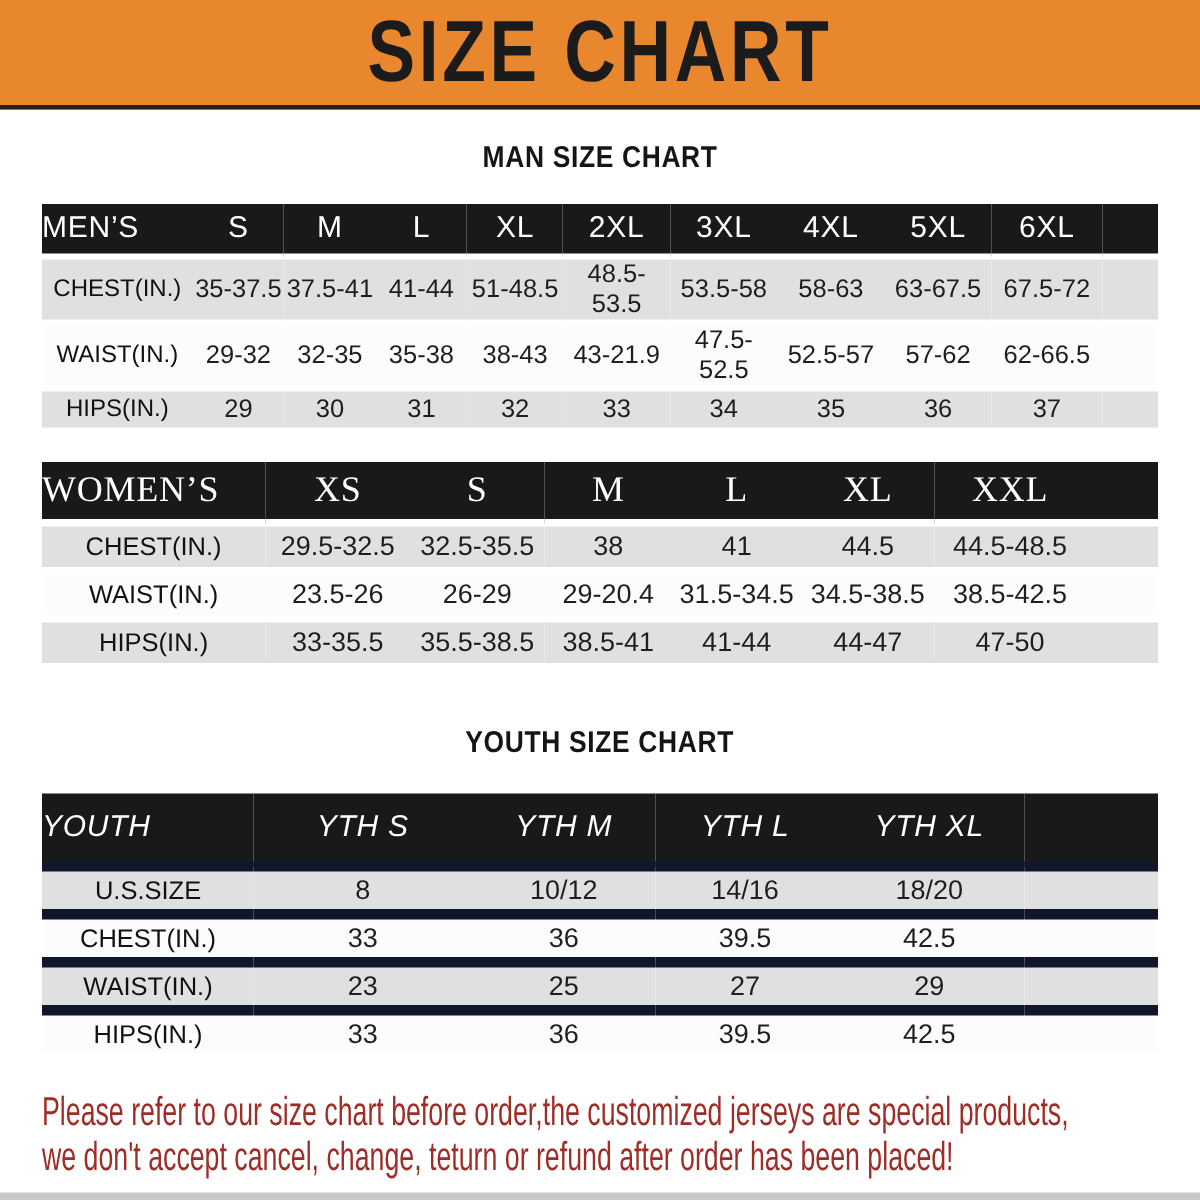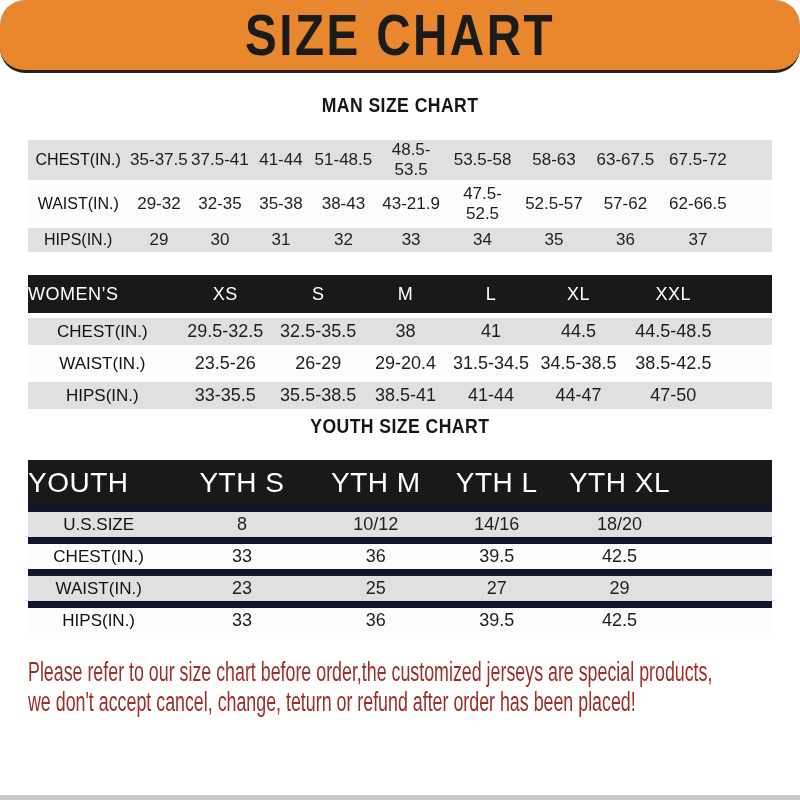--- a/index.html
+++ b/index.html
@@ -9,57 +9,57 @@
     font-family:"Liberation Sans", sans-serif;
     overflow:hidden;
   }
   .page{position:relative;width:800px;height:800px;background:#fff;}
 
   
   .banner{
     height:70px;
     background:var(--banner-bg,#E8872D);
     border-bottom:3px solid #2a211a;
-    display:flex;align-items:center;justify-content:center;border-radius:25px;
+    display:flex;align-items:center;justify-content:center;
   }
   .banner-title{
     font-size:58px;font-weight:bold;letter-spacing:3px;
     color:var(--banner-text,#1B1B1B);
     display:inline-block;transform:scaleX(0.82);transform-origin:center;
     line-height:1;
   }
 
   
   .sec-title{
     text-align:center;height:34px;line-height:34px;
     font-size:20px;font-weight:bold;color:#151515;
   }
   .sec-title .condense{display:inline-block;transform:scaleX(0.88);transform-origin:center;letter-spacing:0.5px;}
   .sec-title.man{margin-top:15px;}
   .sec-title.women{margin-top:12px;}
-  .sec-title.youth{}
+  .sec-title.youth{margin-top:36px;}
 
   
   table.size-table{
     width:744px;margin:0 auto;border-collapse:collapse;table-layout:fixed;
     text-align:center;
   }
   table.men{margin-top:14px;}
   table.women{margin-top:23px;}
   table.youth{margin-top:17px;}
 
   .size-table tr.head th{
     background:var(--bar-bg,#191919);
     color:var(--bar-text,#FFFFFF);
     font-weight:normal;
     padding:0;
   }
   table.men   tr.head th{height:33px;font-size:20px;letter-spacing:0.5px;}
-  table.women tr.head th{height:38px;font-size:18px;letter-spacing:0.5px;}
-  table.youth tr.head th{height:45px;font-size:28px;letter-spacing:0.5px;}
+  table.women tr.head th{height:38px;font-size:24px;letter-spacing:0.5px;font-family:Liberation Serif, serif;}
+  table.youth tr.head th{height:45px;font-size:20px;letter-spacing:0.5px;font-style:italic;}
 
   .size-table th.corner{
     text-align:left;padding-left:9px;font-weight:bold;
   }
   table.men   th.corner{font-size:25px;letter-spacing:1px;}
   table.women th.corner{font-size:24px;letter-spacing:1px;}
   table.youth th.corner{font-size:25px;letter-spacing:2px;}
 
   .size-table td{
     padding:0;color:#1e1e1e;
@@ -109,20 +109,33 @@
         <col style="width:8.2%">
       <col style="width:8.6%">
         <col style="width:9.6%">
         <col style="width:9.6%">
         <col style="width:9.6%">
       <col style="width:9.6%">
         <col style="width:9.9%">
         <col style="width:5%">
     </colgroup>
     <tbody>
+        <tr class="head">
+      <th class="corner">MEN’S</th>
+      <th>S</th>
+      <th>M</th>
+      <th>L</th>
+      <th>XL</th>
+      <th>2XL</th>
+      <th>3XL</th>
+      <th>4XL</th>
+      <th>5XL</th>
+      <th>6XL</th>
+      <th></th>
+    </tr>
     <tr class="gray">
       <td class="rlabel">CHEST(IN.)</td>
       <td>35-37.5</td>
       <td>37.5-41</td>
       <td>41-44</td>
       <td>51-48.5</td>
       <td>48.5-53.5</td>
       <td>53.5-58</td>
       <td>58-63</td>
       <td>63-67.5</td>

